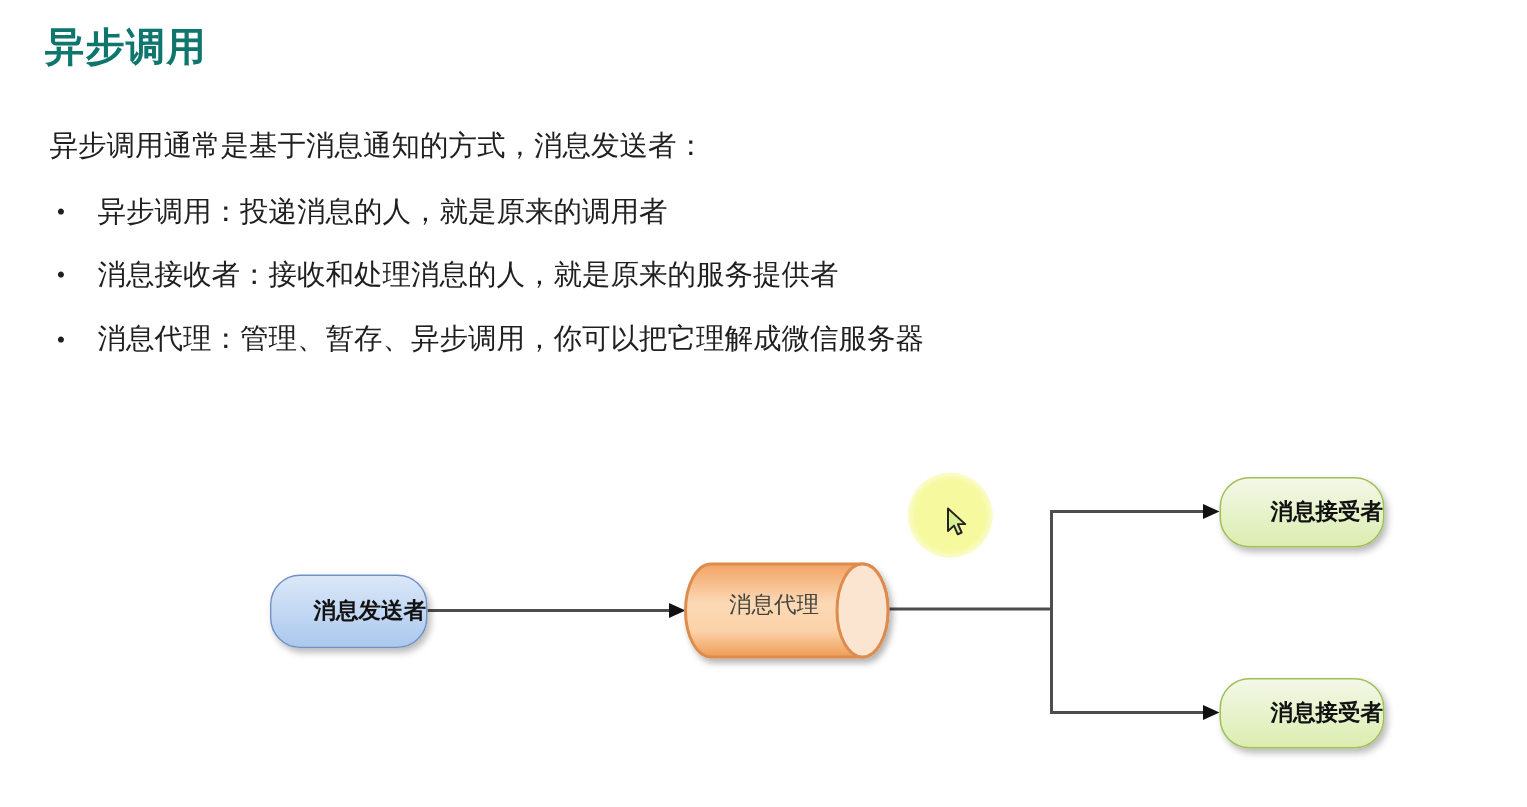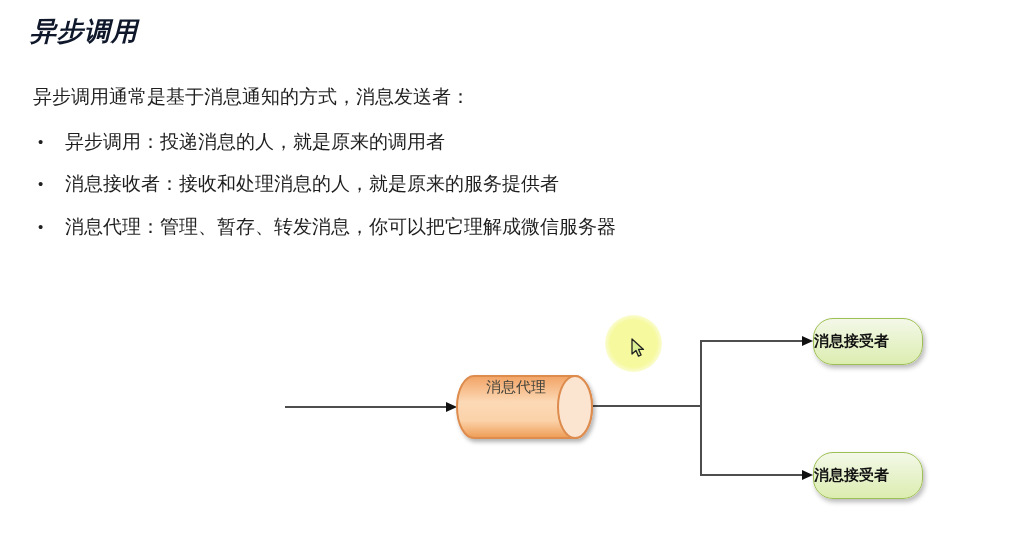--- a/index.html
+++ b/index.html
@@ -2,57 +2,57 @@
 <html><head>
 <meta charset="utf-8">
 <style>
   html,body { margin:0; padding:0; background:#ffffff; }
   .page {
     position:relative; width:1018px; height:538px; background:#ffffff;
     font-family:"Liberation Sans","DejaVu Sans",sans-serif; overflow:hidden;
   }
   .title {
     position:absolute; left:30px; top:14px; margin:0;
-    font-size:26px; font-weight:700; color:#0f172a; letter-spacing:1px;font-style:italic;
+    font-size:26px; font-weight:700; color:#0f766e; letter-spacing:1px;
   }
   .intro {
     position:absolute; left:33px; top:84px; margin:0;
     font-size:19px; color:#1f1f1f;
   }
   .bullet {
     position:absolute; left:38px; display:flex; align-items:flex-start;
     font-size:19px; color:#1f1f1f; line-height:24px;
   }
   .bullet-1 { top:130px; } .bullet-2 { top:172px; } .bullet-3 { top:215px; }
   .bullet .dot { width:27px; font-size:15px; line-height:24px; }
   .bullet b { font-weight:400; }
 
   .connectors { position:absolute; left:0; top:0; width:1018px; height:538px; }
   .connectors line { stroke:#4d4d4d; stroke-width:2; }
   .connectors .ah { fill:#111111; stroke:none; }
 
   .node {
-    position:absolute; display:flex; align-items:center; justify-content:flex-start;
+    position:absolute; display:flex; align-items:center; justify-content:flex-end;
     font-size:15px; font-weight:600; color:#121212; border-radius:20px;
     box-shadow:2px 3px 5px rgba(0,0,0,0.28); box-sizing:border-box;
   }
   .sender {
     left:180px; top:383px; width:105px; height:49px;
     border:1.5px solid #7191c5;
     background:linear-gradient(#dbe8f8,#abc8ee);
   }
   .receiver {
     left:813px; width:110px; height:47px;
     border:1.5px solid #9ebf53;
     background:linear-gradient(#f3f8e8,#dcedb0);
   }
   .receiver-top { top:318px; } .receiver-bottom { top:452px; }
 
   .broker-label {
-    position:absolute; left:457px; top:356px; width:118px; height:62px;
+    position:absolute; left:457px; top:372px; width:118px; height:62px;
     display:flex; align-items:center; justify-content:center;
     font-size:15px; color:#44443c; font-weight:500;
   }
   .highlight {
     position:absolute; left:605px; top:315px; width:57px; height:57px; border-radius:50%;
     background:radial-gradient(circle, #f6f99e 0%, #f6f99e 58%, rgba(246,249,158,0) 82%);
   }
   .cursor { position:absolute; left:631px; top:338px; width:15px; height:21px; }
 </style>
 </head>
@@ -68,21 +68,21 @@
     <div class="bullet bullet-1">
       <span class="dot">•</span>
       <span><span>异步调用：投递消息的人，就是原来的</span><b>调用者</b></span>
     </div>
     <div class="bullet bullet-2">
       <span class="dot">•</span>
       <span><span>消息接收者：接收和处理消息的人，就是原来的</span><b>服务提供者</b></span>
     </div>
     <div class="bullet bullet-3">
       <span class="dot">•</span>
-      <span><span>消息代理：管理、暂存、转发消息，你可以把它理解成微信服务器</span><b></b></span>
+      <span><span>消息代理：管理、暂存、异步调用，你可以把它理解成微信服务器</span><b></b></span>
     </div>
   </div>
 
   <svg class="connectors" viewBox="0 0 1018 538" xmlns="http://www.w3.org/2000/svg">
     <defs>
       <linearGradient id="cylGrad" x1="0" y1="0" x2="0" y2="1">
         <stop offset="0" stop-color="#f2a364"></stop>
         <stop offset="0.42" stop-color="#fcd9b6"></stop>
         <stop offset="0.72" stop-color="#fbd2a9"></stop>
         <stop offset="1" stop-color="#ee9c55"></stop>
@@ -103,20 +103,23 @@
 
     <line x1="700" y1="475" x2="803" y2="475"></line>
     <polygon class="ah" points="813,475 802,470 802,480"></polygon>
 
     <g filter="url(#cylShadow)">
       <path d="M 575 376 L 474 376 A 17 31 0 0 0 474 438 L 575 438 A 17 31 0 0 0 575 376 Z" fill="url(#cylGrad)" stroke="#dd8c4e" stroke-width="2"></path>
       <ellipse cx="575" cy="407" rx="17" ry="31" fill="#fbe4d0" stroke="#dd8c4e" stroke-width="2"></ellipse>
     </g>
   </svg>
 
+  <div class="node sender">
+    <span>消息发送者</span>
+  </div>
 
   <div class="broker-label">消息代理</div>
 
   <div class="node receiver receiver-top">
     <span>消息接受者</span>
   </div>
 
   <div class="node receiver receiver-bottom">
     <span>消息接受者</span>
   </div>

